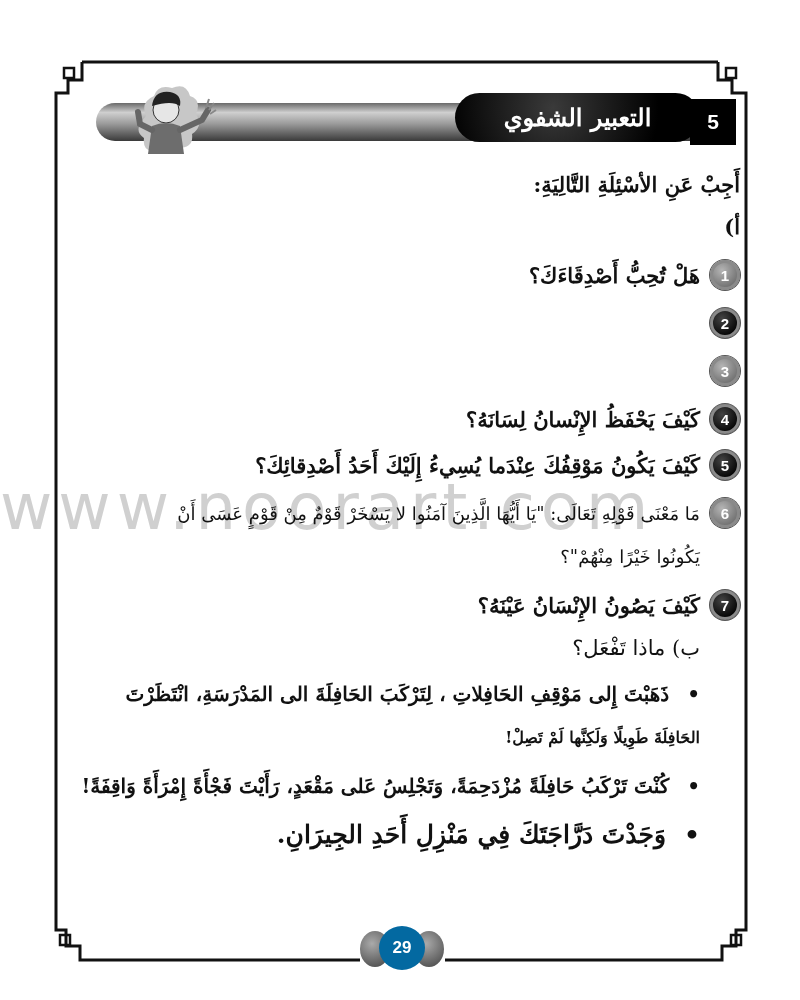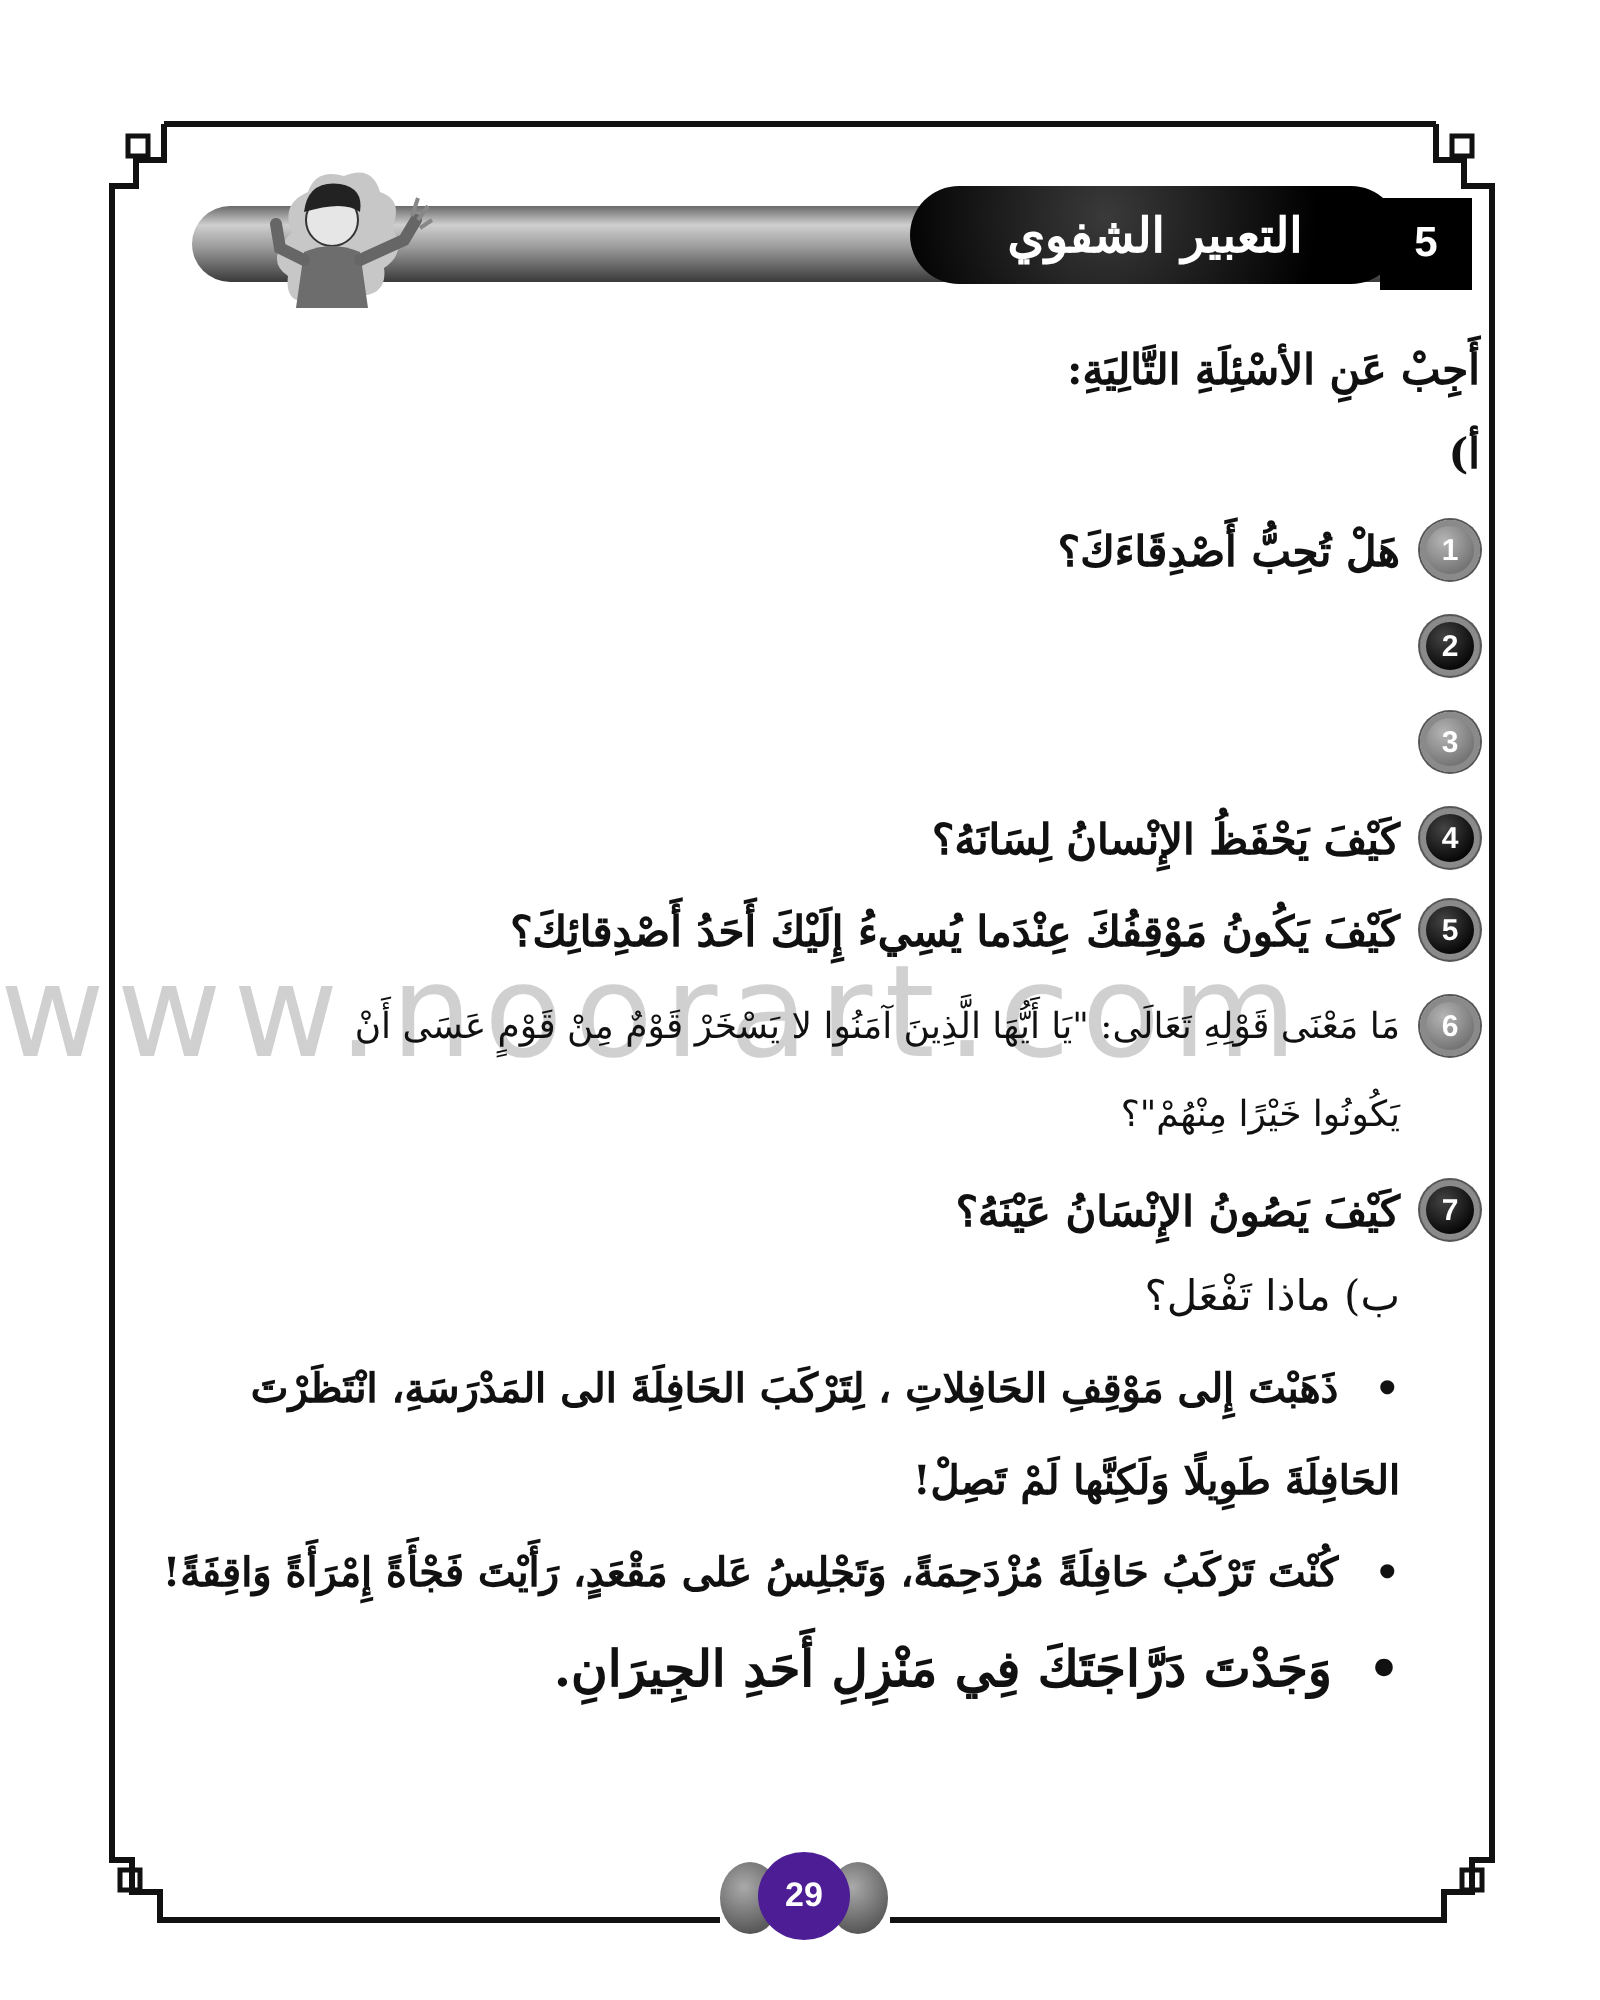--- a/index.html
+++ b/index.html
@@ -26,21 +26,21 @@
   .badge.black { background:radial-gradient(circle at 40% 35%,#444,#000 70%); }
   .bullet::before { content:"•"; margin-left:8px; }
   .plain { font-weight:normal; }
 
   .watermark { position:absolute; left:0; top:470px; width:712px; font-family:"DejaVu Sans", sans-serif;
     font-size:64px; letter-spacing:6px; color:rgba(150,150,150,0.45); white-space:nowrap; pointer-events:none; }
 
   .page-num-wrap { position:absolute; left:354px; top:926px; width:96px; height:44px; }
   .page-num-side { position:absolute; top:5px; width:30px; height:36px; border-radius:50%;
     background:radial-gradient(circle at 40% 35%,#aaa,#555 80%); }
-  .page-num { position:absolute; left:25px; top:0; width:46px; height:44px; border-radius:50%; background:#4c1d95;
+  .page-num { position:absolute; left:25px; top:0; width:46px; height:44px; border-radius:50%; background:#0369a1;
     color:#fff; display:flex; align-items:center; justify-content:center; font-family:"Liberation Sans", sans-serif; font-weight:bold; font-size:17px; }
 </style>
 </head>
 <body>
 
 <svg class="frame" viewBox="0 0 800 1000">
   <g fill="none" stroke="#111" stroke-width="3">
     <path d="M82,62 H718"></path>
     <path d="M82,62 V80 H68 V93 H56 V930 H66 V946 H80 V960 H360"></path>
     <path d="M718,62 V80 H732 V93 H746 V930 H736 V946 H722 V960 H445"></path>
@@ -94,21 +94,21 @@
   </div>
   <div class="line" style="top:384px; right:40px; font-weight:normal; font-size:18px;">يَكُونُوا خَيْرًا مِنْهُمْ"؟</div>
   <div class="line" style="top:428px;">
     <span class="badge black">7</span>
     <span>كَيْفَ يَصُونُ الإِنْسَانُ عَيْنَهُ؟</span>
   </div>
 
   <div class="line" style="top:474px; right:40px; font-weight:normal;">ب) ماذا تَفْعَل؟</div>
 
   <div class="line bullet" style="top:520px; right:40px; font-size:20px;">ذَهَبْتَ إِلى مَوْقِفِ الحَافِلاتِ ، لِتَرْكَبَ الحَافِلَةَ الى المَدْرَسَةِ، انْتَظَرْتَ</div>
-  <div class="line" style="top:566px; right:40px; font-size:20px;">الحَافِلَةَ طَوِيلًا وَلَكِنَّها لَمْ تَصِلْ!</div>
+  <div class="line" style="top:566px; right:40px; font-size:16px;">الحَافِلَةَ طَوِيلًا وَلَكِنَّها لَمْ تَصِلْ!</div>
   <div class="line bullet" style="top:612px; right:40px; font-size:20px;">كُنْتَ تَرْكَبُ حَافِلَةً مُزْدَحِمَةً، وَتَجْلِسُ عَلى مَقْعَدٍ، رَأَيْتَ فَجْأَةً إِمْرَأَةً وَاقِفَةً!</div>
   <div class="line bullet" style="top:658px; right:40px; font-size:25px;">وَجَدْتَ دَرَّاجَتَكَ فِي مَنْزِلِ أَحَدِ الجِيرَانِ.</div>
 </div>
 
 <div class="page-num-wrap">
   <div class="page-num-side" style="left:6px;"></div>
   <div class="page-num-side" style="left:60px;"></div>
   <div class="page-num">29</div>
 </div>
 

